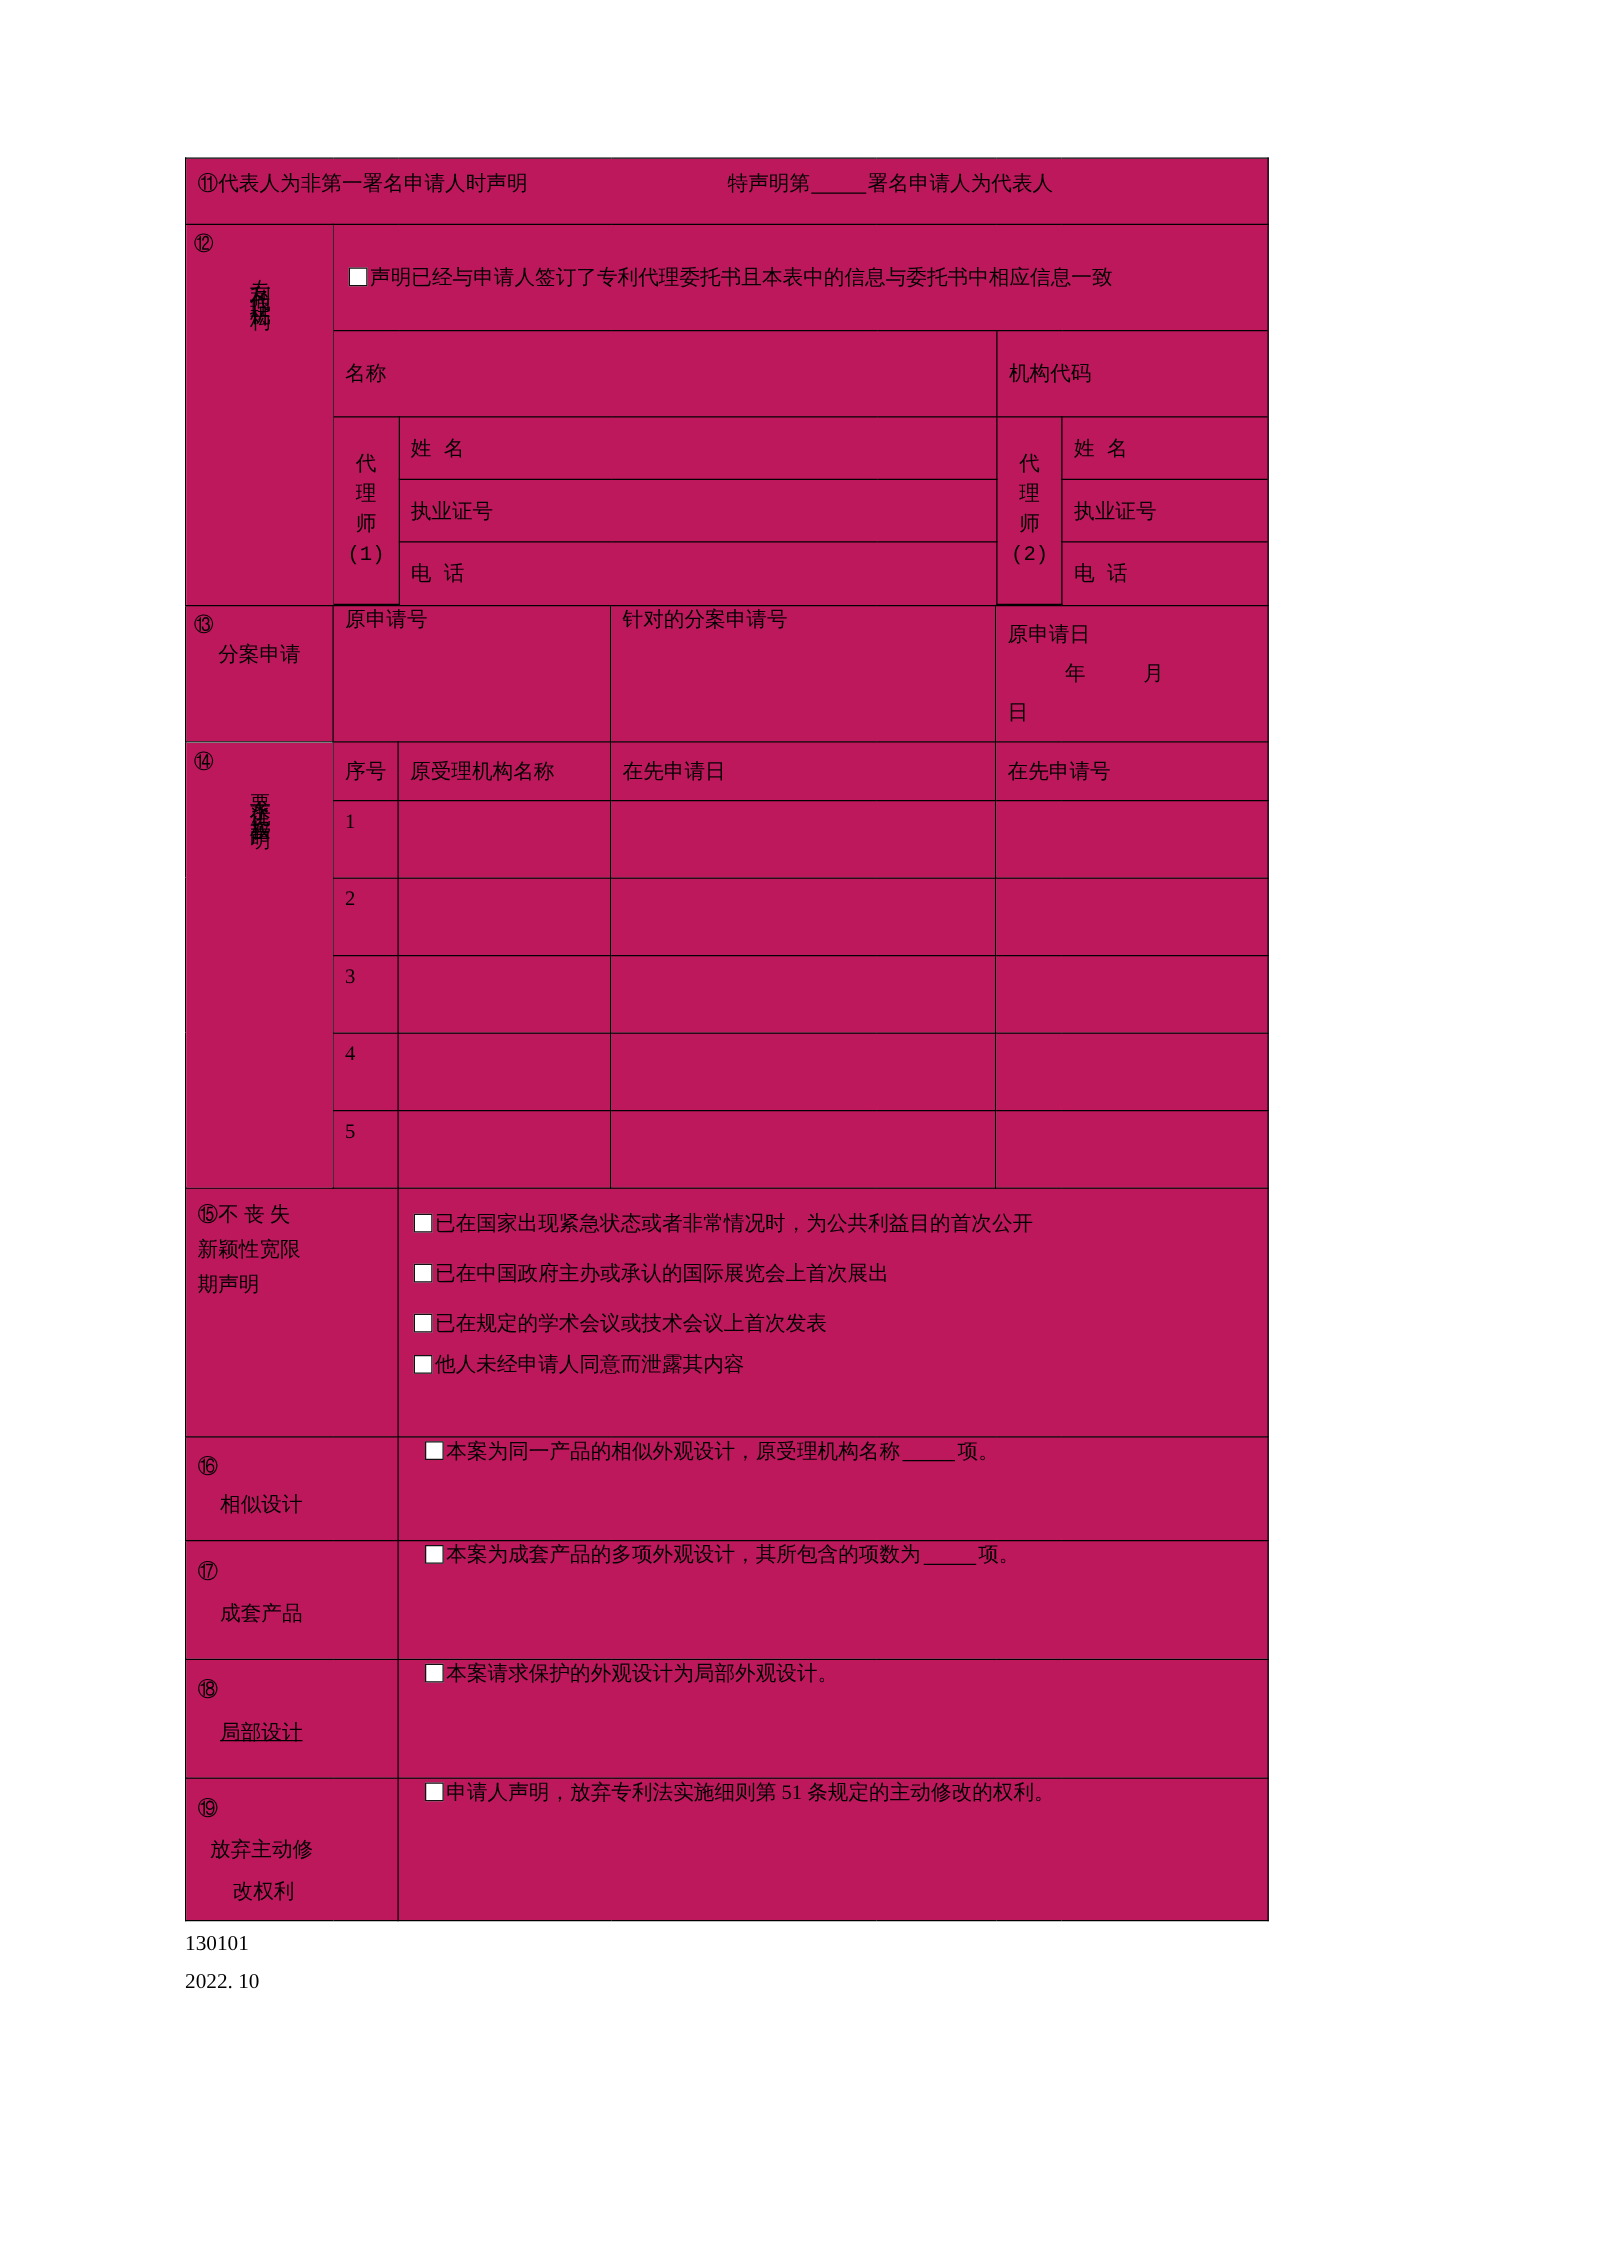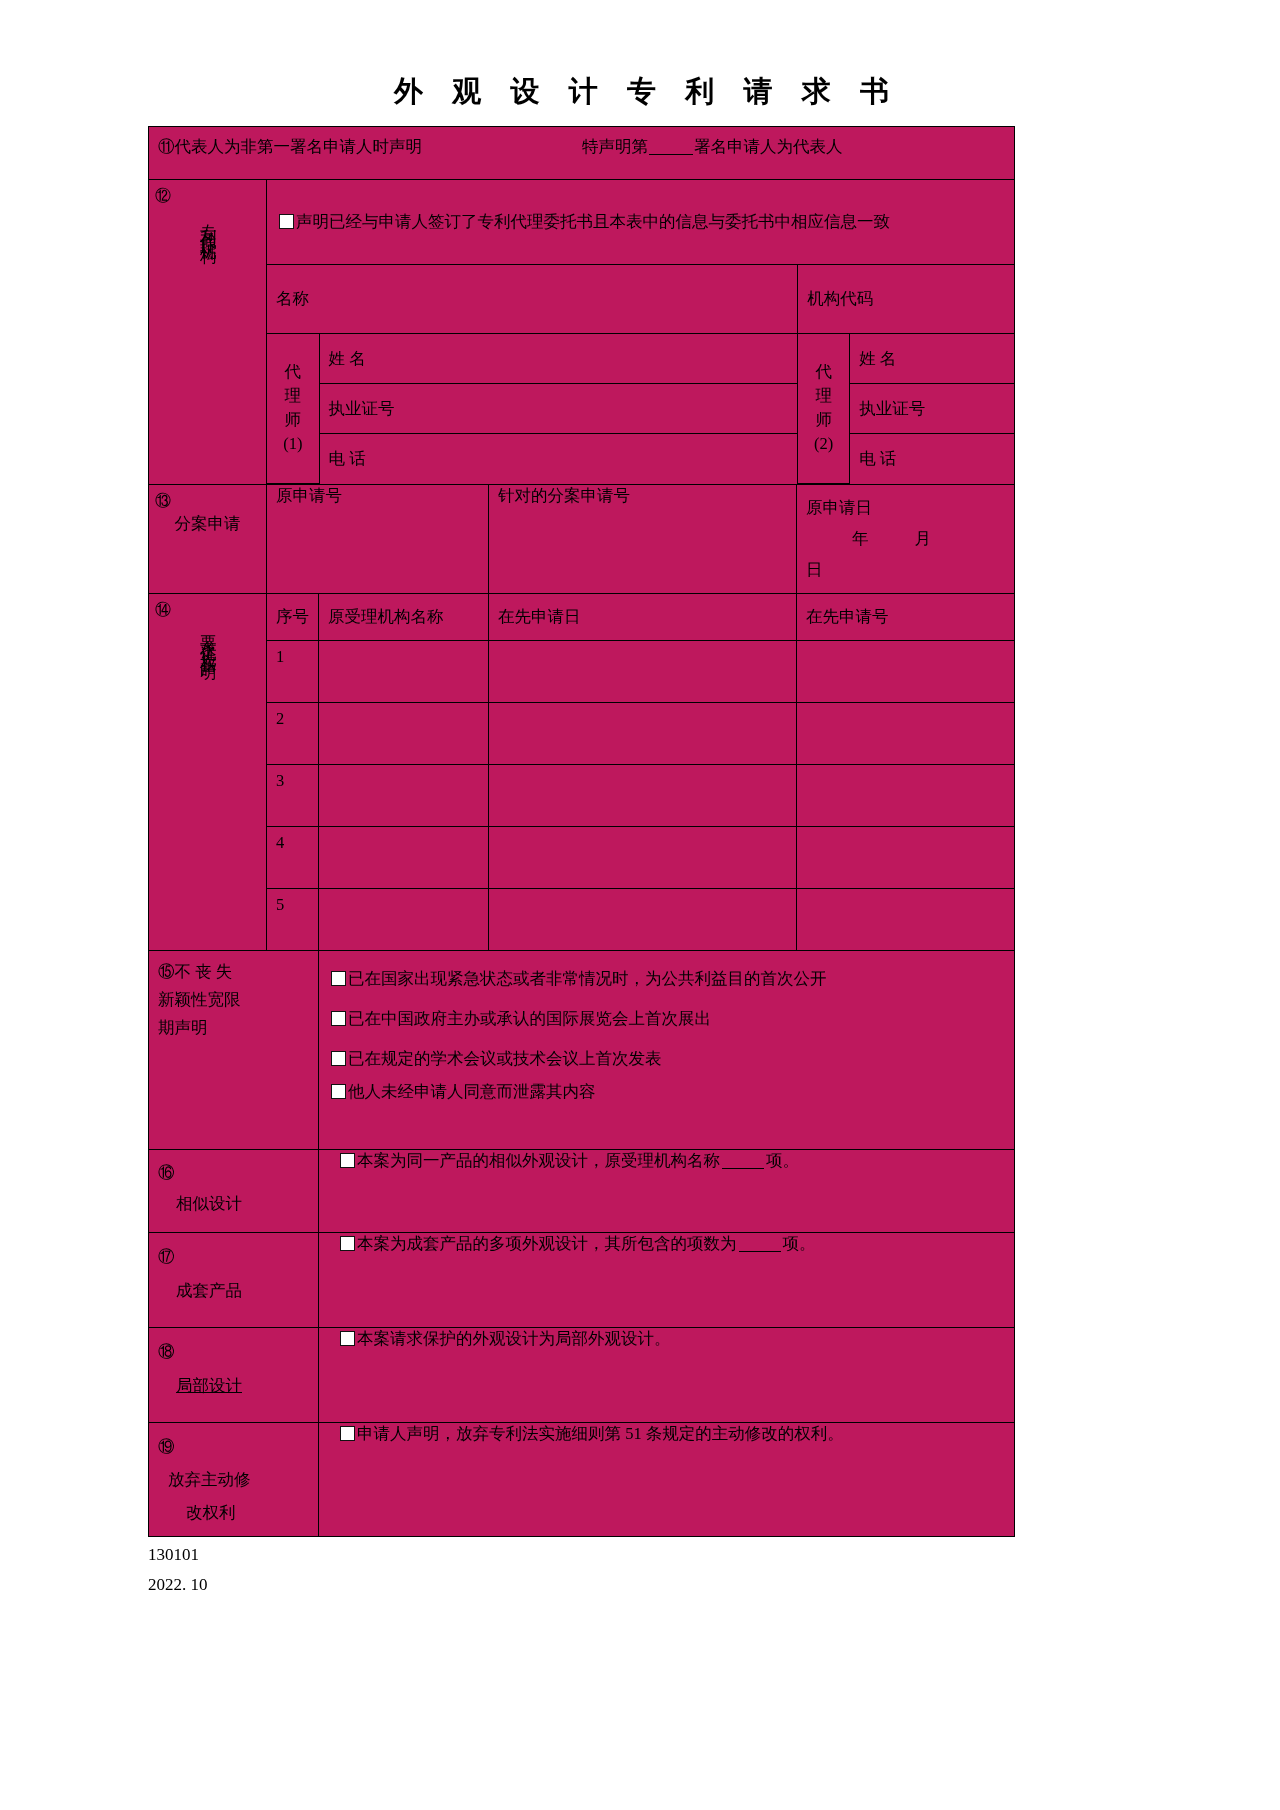--- a/index.html
+++ b/index.html
@@ -131,20 +131,21 @@
   
   .inner {
     width: 100%;
     border-collapse: collapse;
     table-layout: fixed;
   }
   .inner td {
     border: 1.6px solid #000;
     padding: 0;
     vertical-align: middle;
+    font-family: Liberation Mono, monospace;
   }
   .inner td.nob-top    { border-top: none; }
   .inner td.nob-left   { border-left: none; }
   .inner td.nob-right  { border-right: none; }
   .inner td.nob-bottom { border-bottom: none; }
   .lbl-plain {
     padding: 0 9px;
     white-space: nowrap;
   }
 
@@ -186,21 +187,20 @@
     font-size: 17px;
     line-height: 1.75;
     font-family: "Liberation Serif", "DejaVu Serif", serif;
   }
 </style>
 </head>
 <body>
 
 <div class="page">
 
-  <div class="doc-title">外 观 设 计 专 利 请 求 书</div>
 
   <table class="form-table">
     <colgroup>
       <col style="width:118px">
       <col style="width:52px">
       <col style="width:170px">
       <col style="width:212px">
       <col style="width:96px">
       <col style="width:52px">
       <col style="width:166px">

